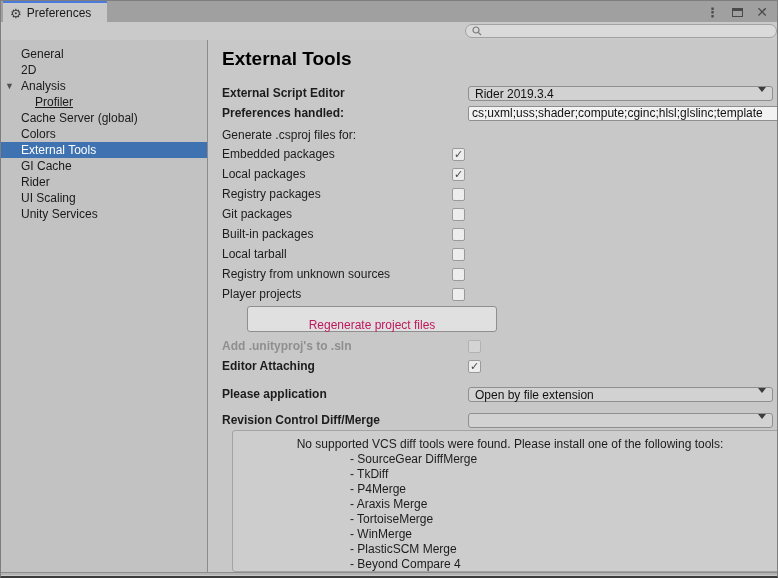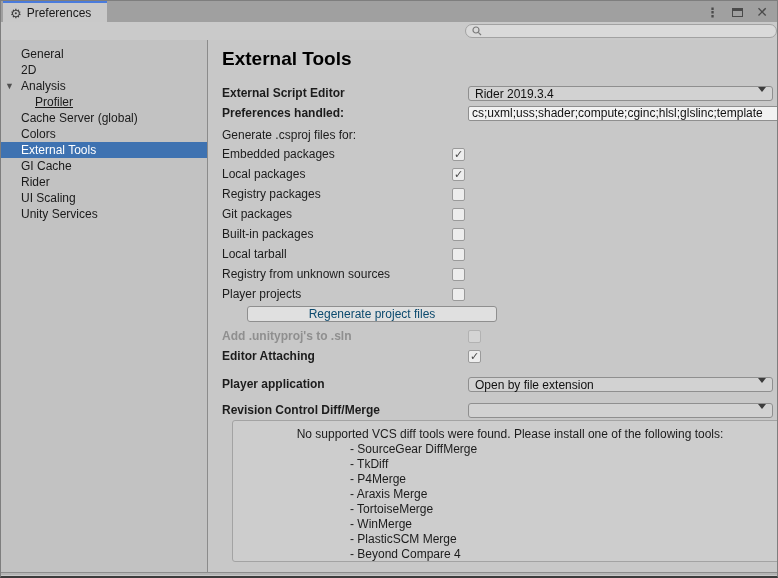--- a/index.html
+++ b/index.html
@@ -48,21 +48,21 @@
   .dd-arrow{width:0;height:0;border-left:4px solid transparent;border-right:4px solid transparent;border-top:5px solid #3c3c3c;flex:0 0 auto;}
   .textfield{width:351px;height:15px;background:#f2f2f2;border:1px solid #8f8f8f;border-radius:2px;
              font-size:12px;padding:0 3px;font-family:inherit;color:#111;white-space:nowrap;overflow:hidden;}
   .group-label{height:18px;line-height:18px;margin-top:3px;}
   .cb-row{display:flex;align-items:center;height:20px;}
   .cb-row .cb-label{flex:0 0 230px;margin-left:0;white-space:nowrap;}
   .checkbox{width:13px;height:13px;background:#ededed;border:1px solid #9a9a9a;border-radius:2px;
             display:flex;align-items:center;justify-content:center;font-size:11px;color:#4a4a4a;line-height:1;}
   .checkbox.disabled{background:#d4d4d4;border-color:#b2b2b2;}
   .btn{display:block;margin:2px 0 0 25px;width:250px;height:16px;background:#e0e0e0;border:1px solid #8f8f8f;
-       border-radius:3px;font-size:12px;font-family:inherit;color:#0c4a6e;padding:0;text-align:center;line-height:13px;cursor:default;}
+       border-radius:3px;font-size:12px;font-family:inherit;color:#be185d;padding:12px;text-align:center;line-height:13px;cursor:default;}
   .disabled-label{color:#8f8f8f !important;}
   .helpbox{margin:2px 0 0 10px;width:556px;height:142px;background:#cdcdcd;border:1px solid #a3a3a3;
            border-radius:3px;padding-top:6px;font-size:12px;color:#1c1c1c;overflow:hidden;}
   .helpbox .msg{text-align:center;line-height:15px;margin:0;}
   .tool-line{margin-left:117px;line-height:15px;white-space:nowrap;}
   .statusbar{height:3px;border-top:1px solid #8c8c8c;background:#b4b4b4;}
 </style>
 </head>
 <body>
 
@@ -166,21 +166,21 @@
         <span class="flabel disabled-label">Add .unityproj's to .sln</span>
         <span class="checkbox disabled"></span>
       </div>
 
       <div class="frow">
         <span class="flabel">Editor Attaching</span>
         <span class="checkbox">✓</span>
       </div>
 
       <div class="frow gap8">
-        <span class="flabel">Player application</span>
+        <span class="flabel">Please application</span>
         <div class="dropdown">
           <span class="val">Open by file extension</span>
           <span class="dd-arrow"></span>
         </div>
       </div>
 
       <div class="frow short gap8">
         <span class="flabel">Revision Control Diff/Merge</span>
         <div class="dropdown">
           <span class="val"></span>

